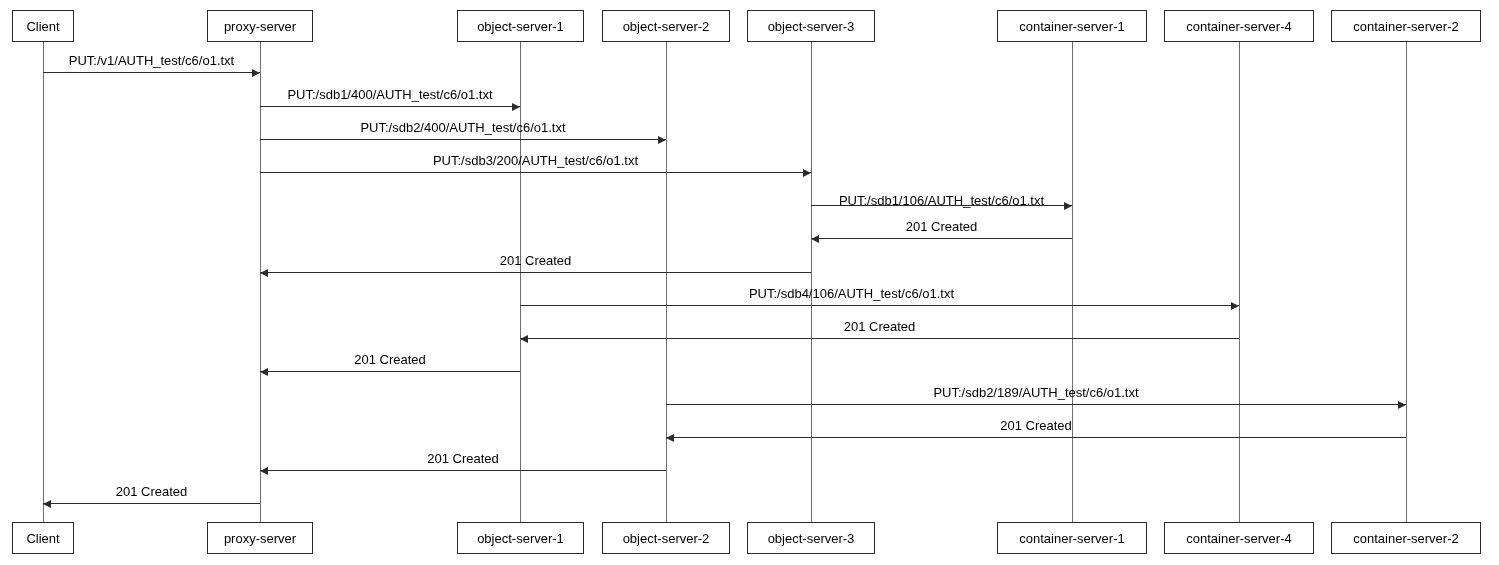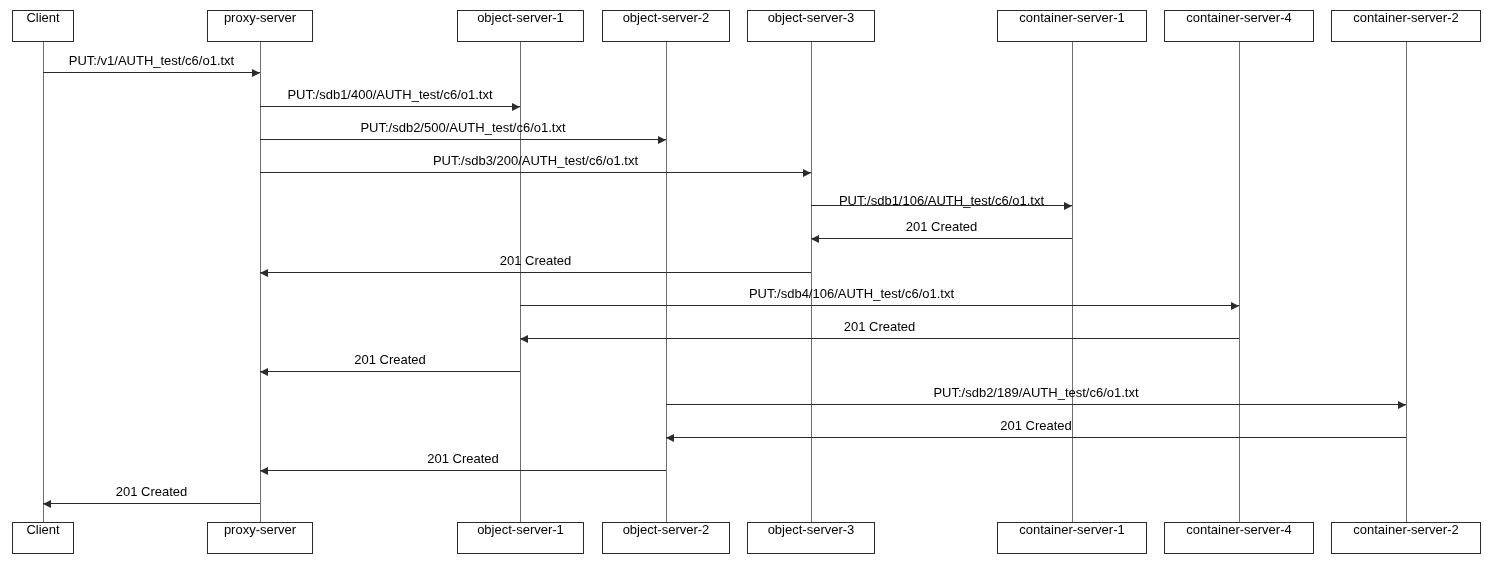--- a/index.html
+++ b/index.html
@@ -19,20 +19,21 @@
   }
   .participant-box {
     position: absolute;
     box-sizing: border-box;
     border: 1px solid #2b2b2b;
     background: #ffffff;
     color: #000000;
     font-size: 13px;
     line-height: 1;
     display: flex;
+    align-items: center;
     justify-content: center;
     height: 32px;
     white-space: nowrap;
     z-index: 3;
   }
   .lifeline {
     position: absolute;
     width: 1px;
     background: #6e6e6e;
     z-index: 1;
@@ -128,21 +129,21 @@
       <span>container-server-2</span>
     </div>
     <div class="msg-line" style="left: 43px; top: 72px; width: 217px; background: rgb(43, 43, 43);"></div>
     <div class="arrow-head right" style="top: 68.5px; left: 252px; border-left-color: rgb(43, 43, 43);"></div>
     <div class="msg-label" style="top: 54px; left: 43px; width: 217px; text-align: center; color: rgb(0, 0, 0);">PUT:/v1/AUTH_test/c6/o1.txt</div>
     <div class="msg-line" style="left: 260px; top: 106px; width: 260px; background: rgb(43, 43, 43);"></div>
     <div class="arrow-head right" style="top: 102.5px; left: 512px; border-left-color: rgb(43, 43, 43);"></div>
     <div class="msg-label" style="top: 88px; left: 260px; width: 260px; text-align: center; color: rgb(0, 0, 0);">PUT:/sdb1/400/AUTH_test/c6/o1.txt</div>
     <div class="msg-line" style="left: 260px; top: 139px; width: 406px; background: rgb(43, 43, 43);"></div>
     <div class="arrow-head right" style="top: 135.5px; left: 658px; border-left-color: rgb(43, 43, 43);"></div>
-    <div class="msg-label" style="top: 121px; left: 260px; width: 406px; text-align: center; color: rgb(0, 0, 0);">PUT:/sdb2/500/AUTH_test/c6/o1.txt</div>
+    <div class="msg-label" style="top: 121px; left: 260px; width: 406px; text-align: center; color: rgb(0, 0, 0);">PUT:/sdb2/400/AUTH_test/c6/o1.txt</div>
     <div class="msg-line" style="left: 260px; top: 172px; width: 551px; background: rgb(43, 43, 43);"></div>
     <div class="arrow-head right" style="top: 168.5px; left: 803px; border-left-color: rgb(43, 43, 43);"></div>
     <div class="msg-label" style="top: 154px; left: 260px; width: 551px; text-align: center; color: rgb(0, 0, 0);">PUT:/sdb3/200/AUTH_test/c6/o1.txt</div>
     <div class="msg-line" style="left: 811px; top: 205px; width: 261px; background: rgb(43, 43, 43);"></div>
     <div class="arrow-head right" style="top: 201.5px; left: 1064px; border-left-color: rgb(43, 43, 43);"></div>
     <div class="msg-label" style="top: 194px; left: 811px; width: 261px; text-align: center; color: rgb(0, 0, 0);">PUT:/sdb1/106/AUTH_test/c6/o1.txt</div>
     <div class="msg-line" style="left: 811px; top: 238px; width: 261px; background: rgb(43, 43, 43);"></div>
     <div class="arrow-head left" style="top: 234.5px; left: 811px; border-right-color: rgb(43, 43, 43);"></div>
     <div class="msg-label" style="top: 220px; left: 811px; width: 261px; text-align: center; color: rgb(0, 0, 0);">201 Created</div>
     <div class="msg-line" style="left: 260px; top: 272px; width: 551px; background: rgb(43, 43, 43);"></div>

